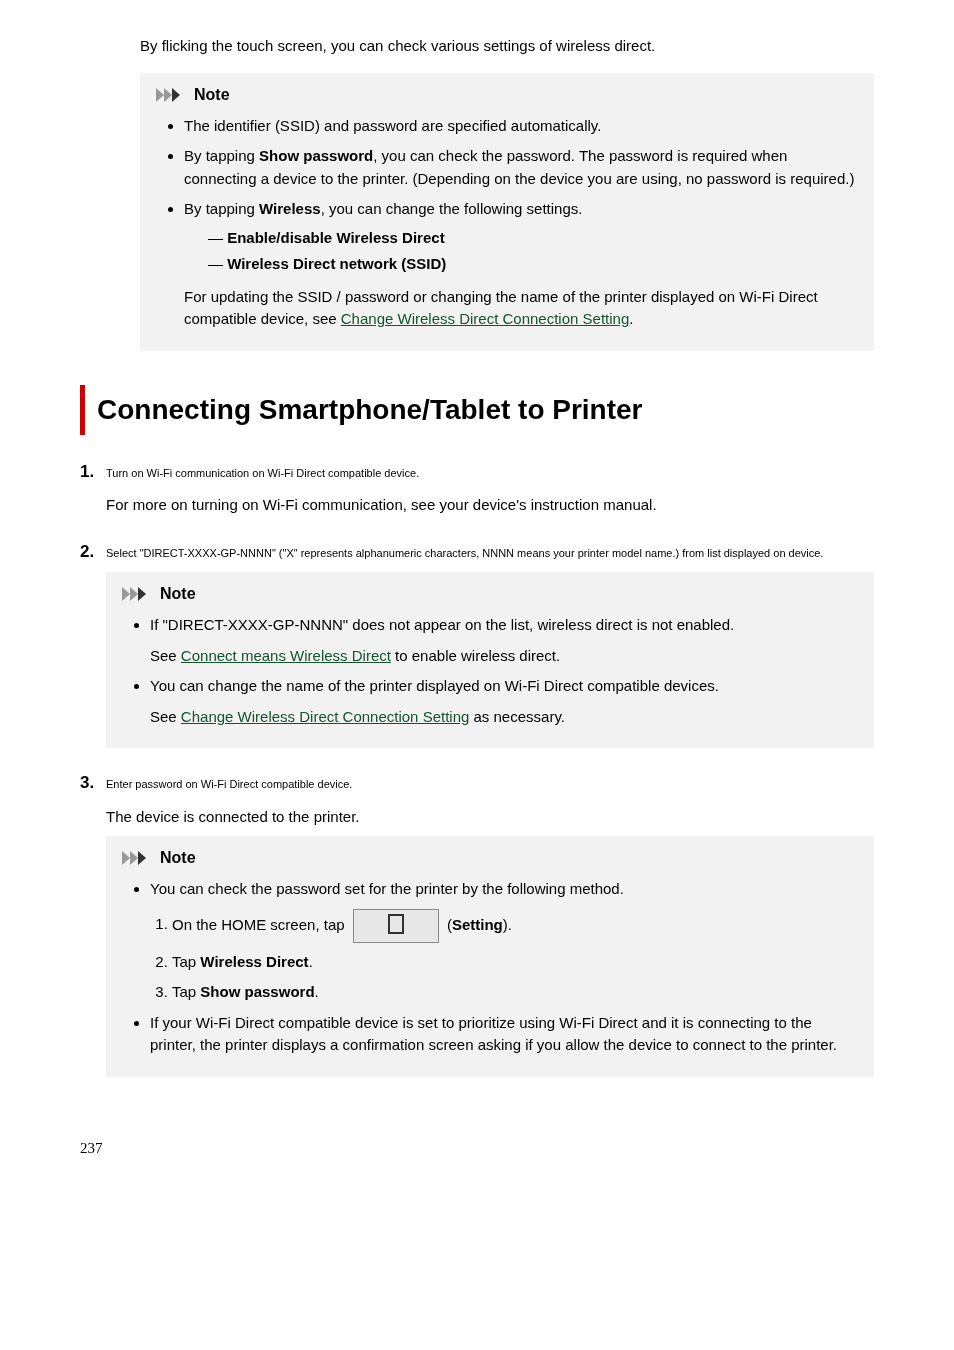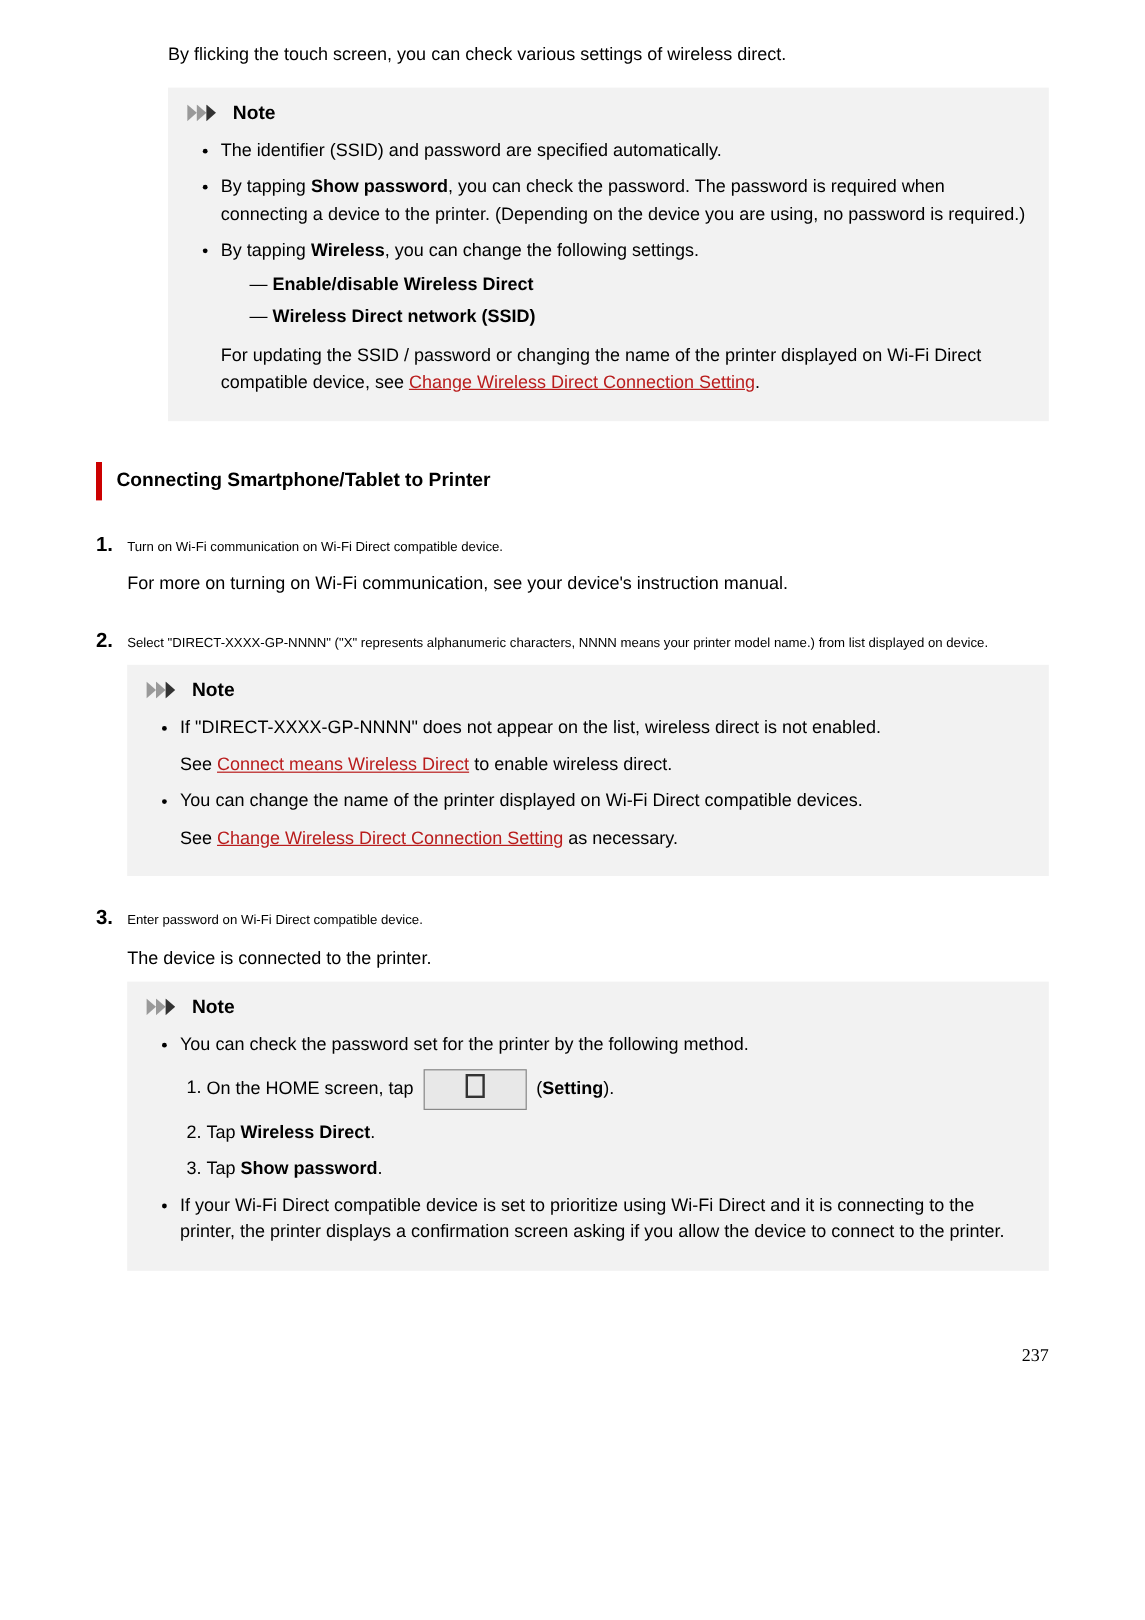--- a/index.html
+++ b/index.html
@@ -25,25 +25,25 @@
     font-weight: bold;
     font-size: 16px;
     margin: 2px 0 6px 0;
   }
   .note-head svg { vertical-align: -2px; margin-right: 4px;}
   ul.b1 { list-style: disc; padding-left: 28px; margin: 6px 0;}
   ul.b1 > li { margin: 8px 0; }
   ul.d1 { list-style: none; padding-left: 24px; margin: 6px 0;}
   ul.d1 > li { margin: 4px 0; }
   ul.d1 > li::before { content: "— "; }
-  a.link { color: #b91c1c; }
+  a.link { color: #14532d; }
   .section-head {
     border-left: 5px solid #cc0000;
     padding: 4px 0 4px 12px;
-    font-size: 16px;
+    font-size: 28px;
     font-weight: bold;
     margin: 34px 0 24px 0;
   }
   ol.steps { list-style: none; padding: 0; margin: 0;}
   ol.steps > li { margin: 0 0 22px 0; }
   .step-row { display: flex; align-items: baseline; }
   .step-num { font-weight: bold; font-size: 17px; width: 26px; flex: 0 0 26px;}
   .step-title { font-size: 11px; flex: 1; }
   .step-desc { margin: 10px 0 6px 26px; font-size: 15px;}
   ol.inner { padding-left: 22px; margin: 8px 0;}
@@ -53,21 +53,21 @@
     width: 84px;
     height: 32px;
     border: 1px solid #888;
     background: #e8e8e8;
     vertical-align: middle;
     text-align: center;
     line-height: 32px;
     margin: 0 4px;
   }
   .net-icon svg { vertical-align: -4px;}
-  .pagenum { text-align: right; font-family: "Times New Roman", serif; font-size: 15px; margin-top: 60px;}
+  .pagenum { text-align: left; font-family: "Times New Roman", serif; font-size: 15px; margin-top: 60px;}
 </style>
 </head>
 <body>
 
 <div class="page">
   <p class="indent1">By flicking the touch screen, you can check various settings of wireless direct.</p>
 
   <div class="note-box">
     <div class="note-head">
       <span><svg width="34" height="14">

